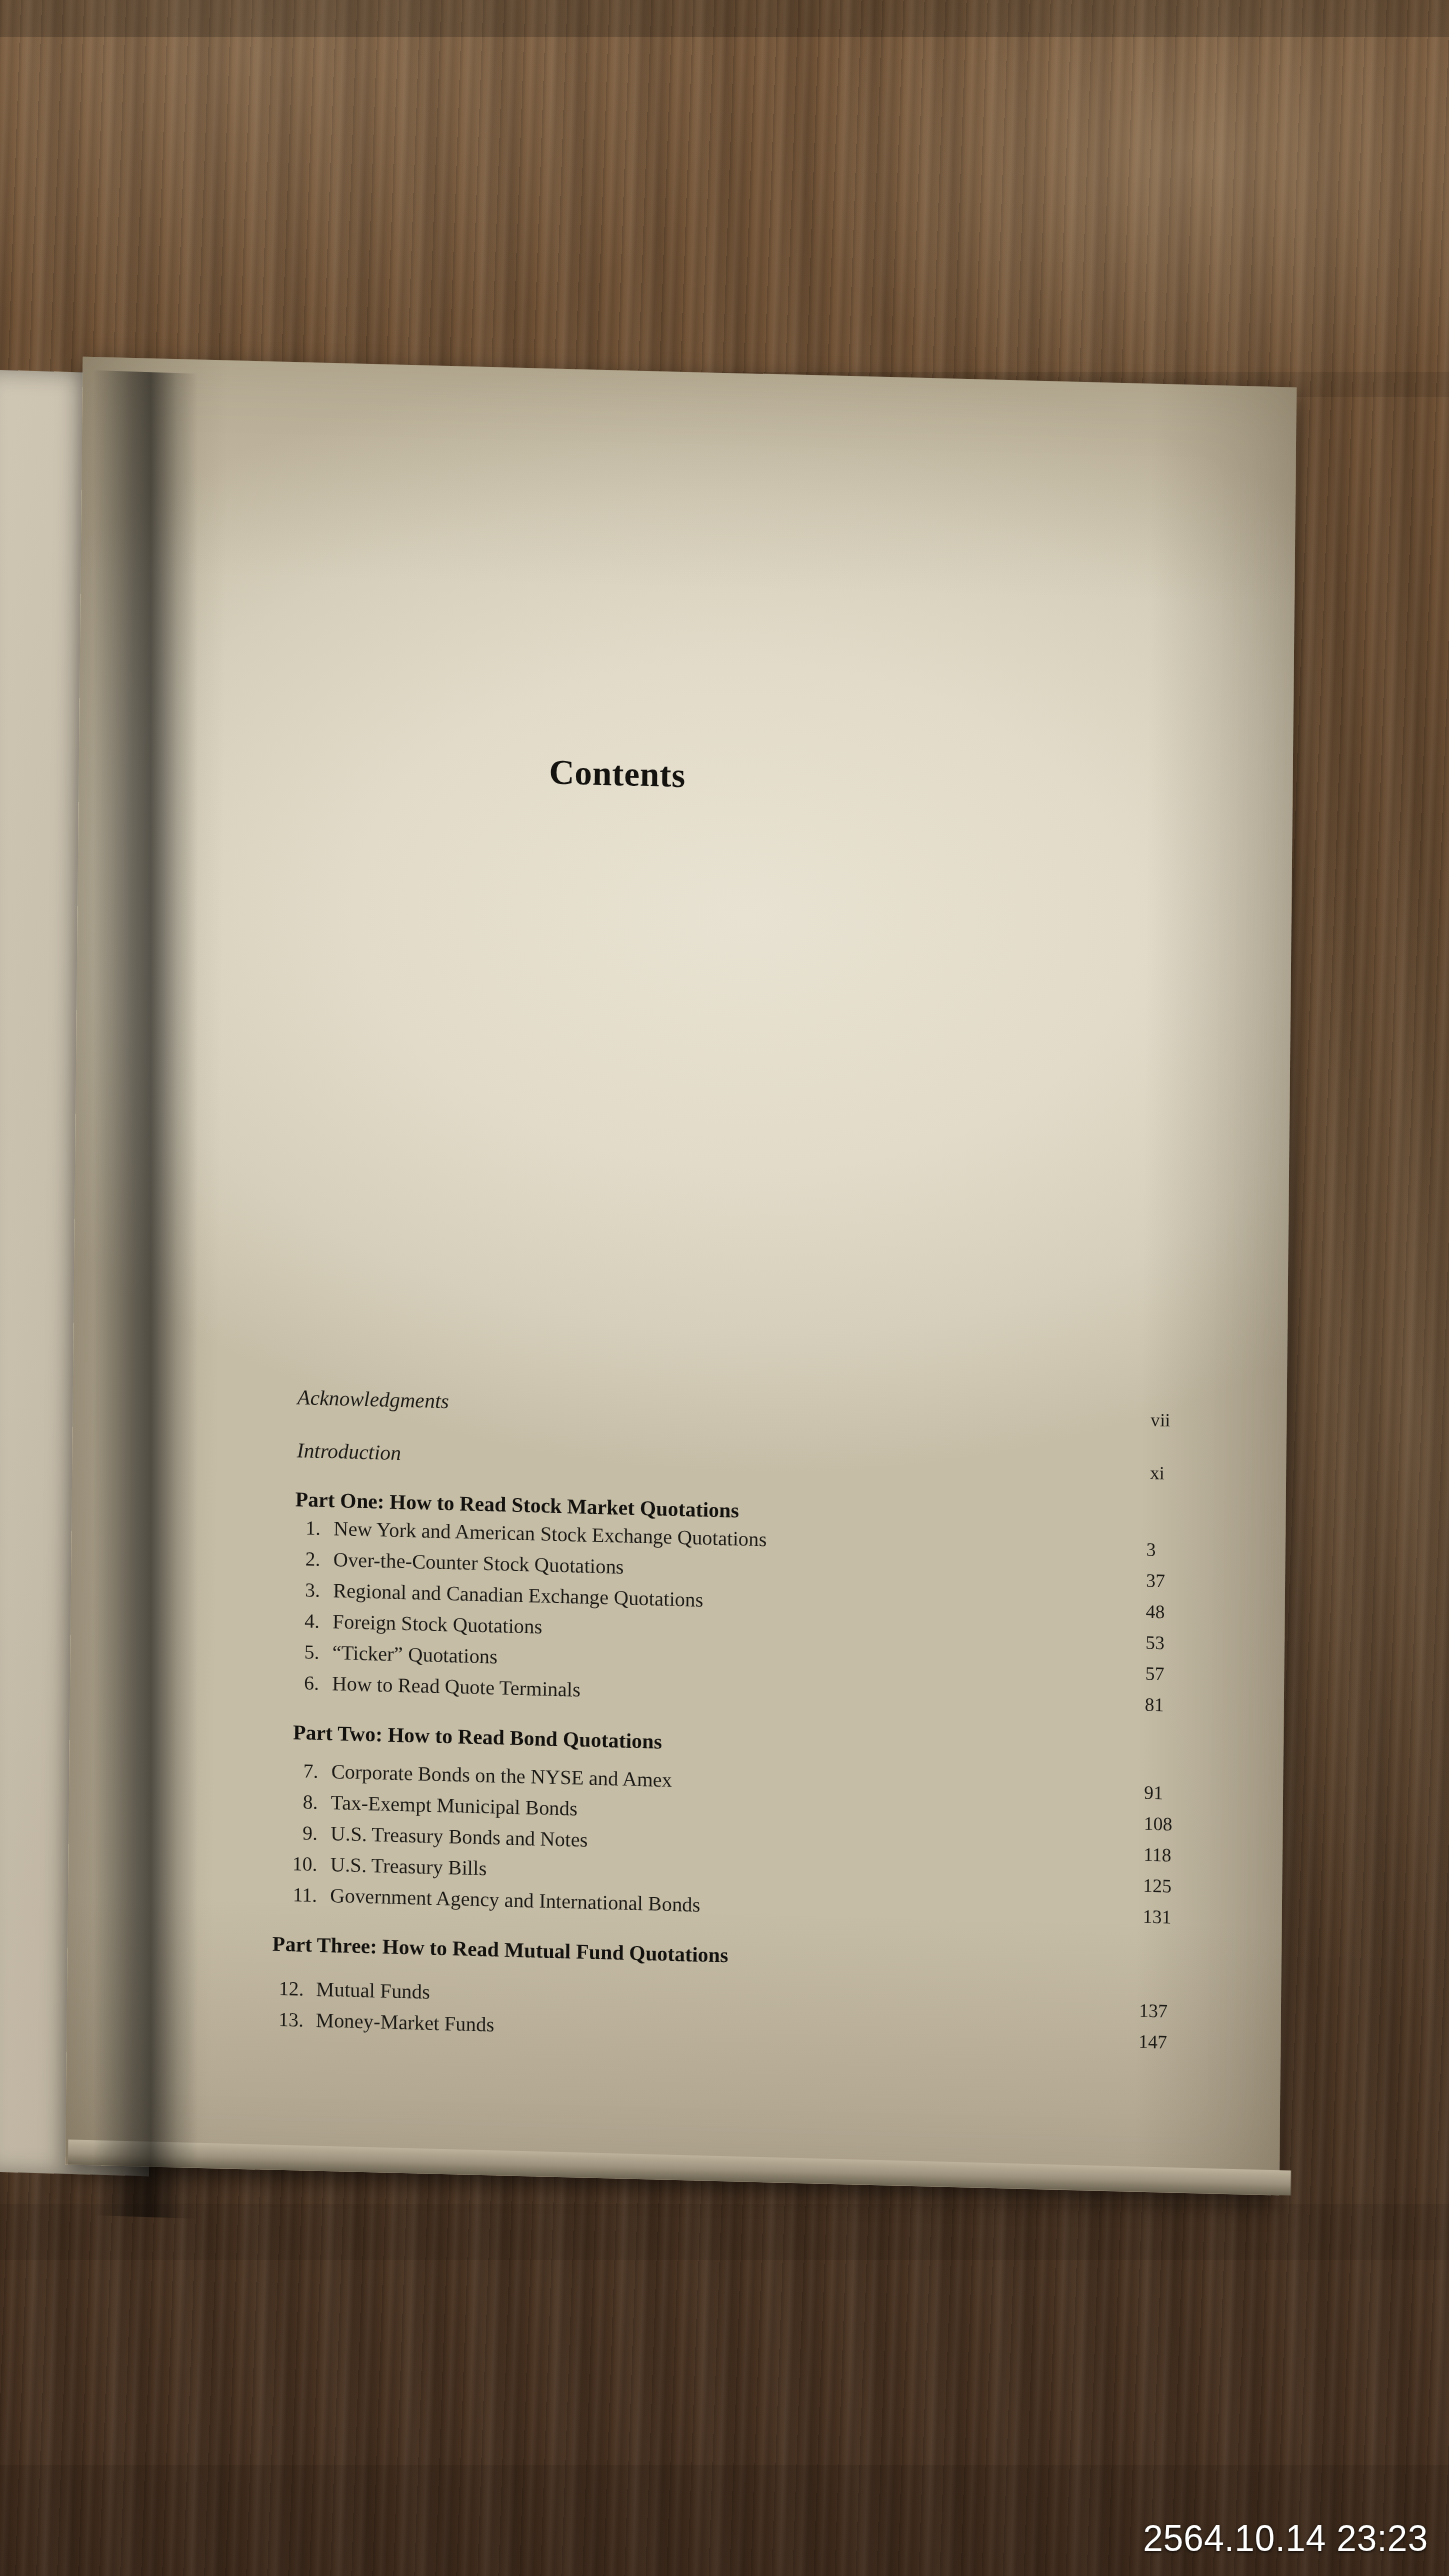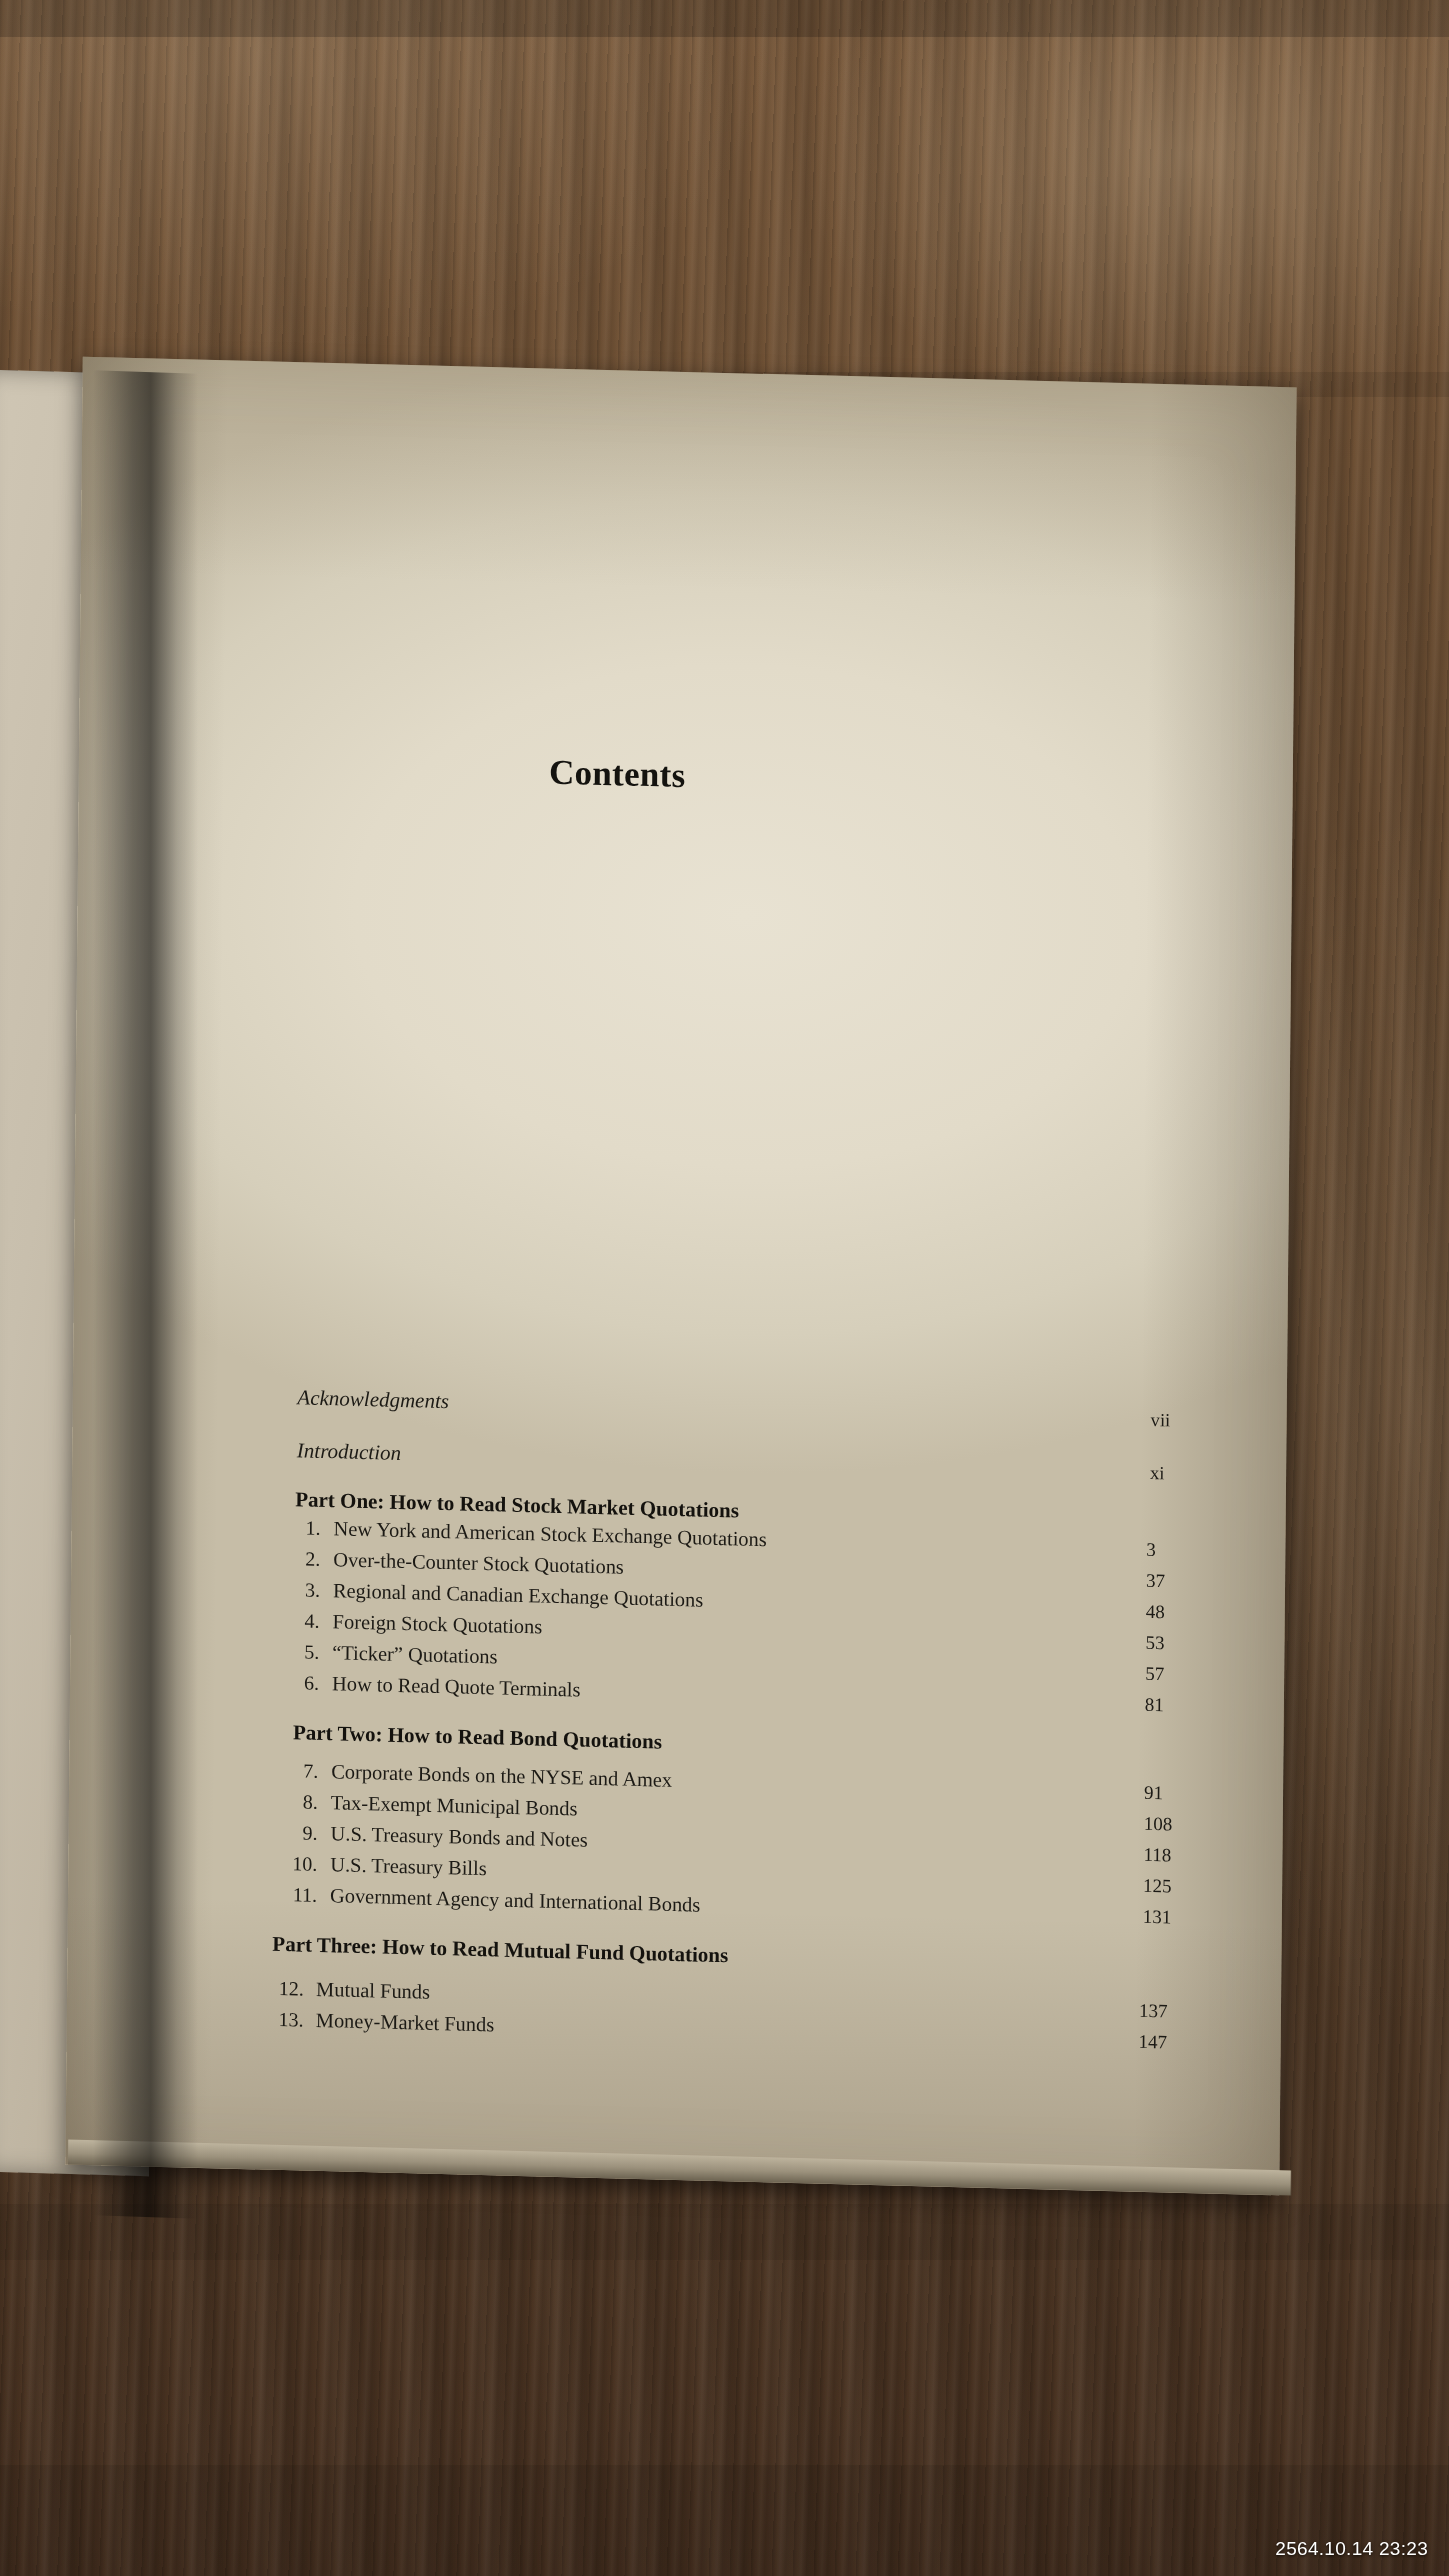--- a/index.html
+++ b/index.html
@@ -214,21 +214,21 @@
     filter: blur(0.2px);
   }
 
   
   .timestamp {
     position: absolute;
     right: 21px;
     bottom: 16px;
     color: #ffffff;
     font-family: "Liberation Sans", sans-serif;
-    font-size: 19px;
+    font-size: 36px;
     letter-spacing: 0.3px;
     text-shadow: 0 1.2px 3.1px rgba(0,0,0,0.85);
     z-index: 20;
   }
 </style>
 </head>
 <body>
 
 <div class="scene">
 

